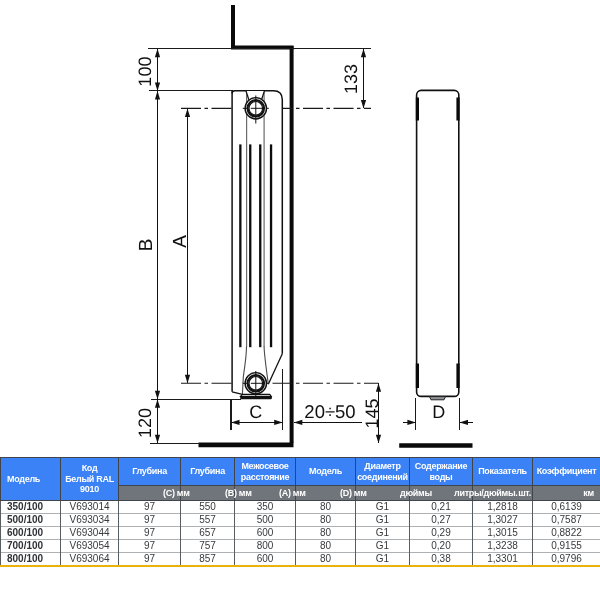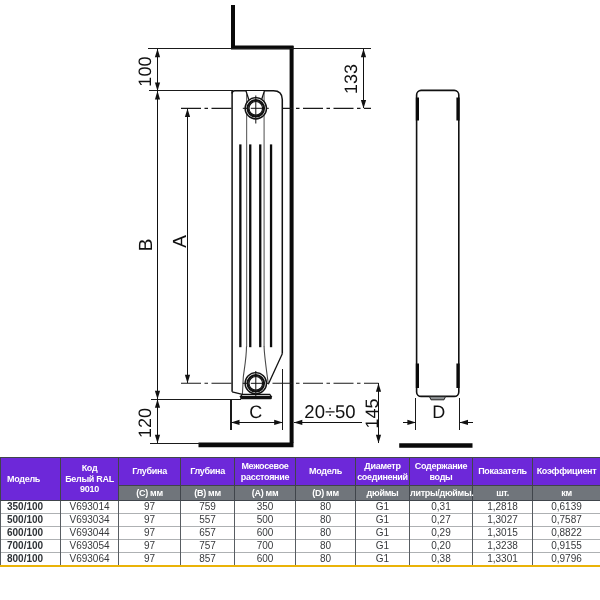--- a/index.html
+++ b/index.html
@@ -3,23 +3,23 @@
 <meta charset="utf-8">
 <style>
   html,body{margin:0;padding:0;background:#fff;width:600px;height:600px;overflow:hidden;
     font-family:"Liberation Sans",sans-serif;}
   #stage{position:absolute;top:0;left:0;width:600px;height:600px;}
   svg text{font-family:"Liberation Sans",sans-serif;fill:#111;text-rendering:geometricPrecision;}
   body{-webkit-font-smoothing:antialiased;}
   table.spec{position:absolute;left:0;top:457px;width:600px;border-collapse:collapse;
     table-layout:fixed;font-family:"Liberation Sans",sans-serif;}
   table.spec td,table.spec th{white-space:nowrap;text-align:center;padding:0;}
-  table.spec th{background:#6d28d9;color:#fff;font-weight:bold;font-size:9px;line-height:10.5px;
+  table.spec th{background:#3b82f6;color:#fff;font-weight:bold;font-size:9px;line-height:10.5px;
     letter-spacing:-0.3px;border:1px solid #40454b;}
-  table.spec tr.sub th{background:#70757b;height:14px;}
+  table.spec tr.sub th{background:#70757b;height:14px;padding-left:44px;}
   table.spec td{font-size:10px;line-height:12px;color:#37393c;height:12px;
     border-left:1px solid #585d62;border-right:1px solid #585d62;border-top:1px solid #aeb1b3;}
   table.spec tr.last td{border-bottom:2px solid #eab308;}
   table.spec td.m{font-weight:bold;text-align:left;padding-left:6px;color:#2e3236;margin-left:44px;}
   table.spec th.m{text-align:left;padding-left:6px;margin-top:44px;}
 </style>
 </head>
 <body>
 <div id="stage">
 <svg width="600" height="457" viewBox="0 0 600 457">
@@ -215,25 +215,25 @@
     <th>(D) мм</th>
     <th>дюймы</th>
     <th>литры/дюймы.</th>
     <th>шт.</th>
     <th>км</th>
   </tr>
   <tr>
     <td class="m">350/100</td>
           <td>V693014</td>
           <td>97</td>
-          <td>759</td>
+          <td>550</td>
           <td>350</td>
     <td>80</td>
           <td>G1</td>
-          <td>0,31</td>
+          <td>0,21</td>
           <td>1,2818</td>
           <td>0,6139</td>
   </tr>
   <tr>
     <td class="m">500/100</td>
           <td>V693034</td>
           <td>97</td>
           <td>557</td>
           <td>500</td>
     <td>80</td>
@@ -252,21 +252,21 @@
           <td>G1</td>
           <td>0,29</td>
           <td>1,3015</td>
           <td>0,8822</td>
   </tr>
   <tr>
     <td class="m">700/100</td>
           <td>V693054</td>
           <td>97</td>
           <td>757</td>
-          <td>700</td>
+          <td>800</td>
     <td>80</td>
           <td>G1</td>
           <td>0,20</td>
           <td>1,3238</td>
           <td>0,9155</td>
   </tr>
   <tr class="last">
     <td class="m">800/100</td>
           <td>V693064</td>
           <td>97</td>

